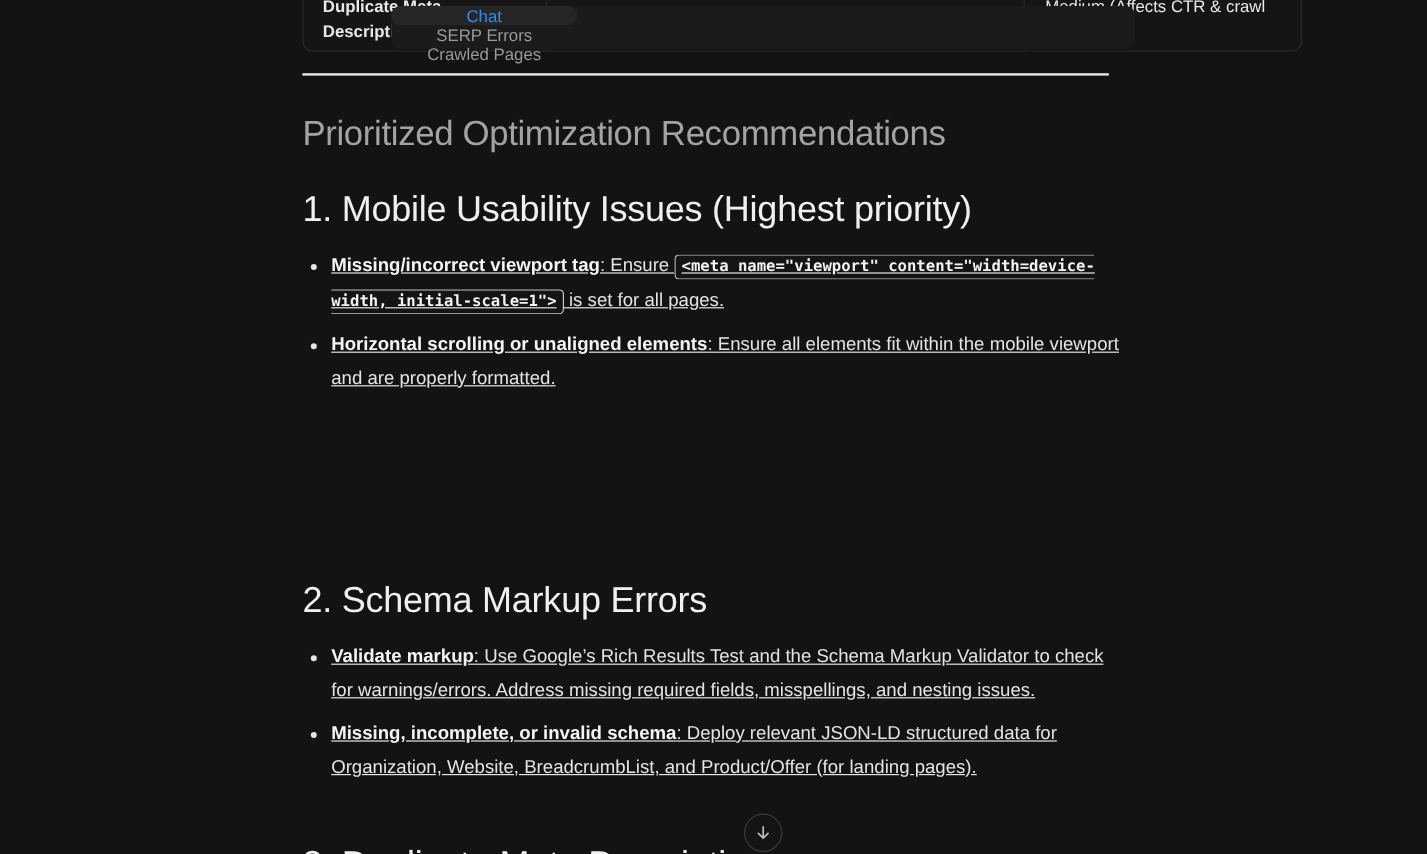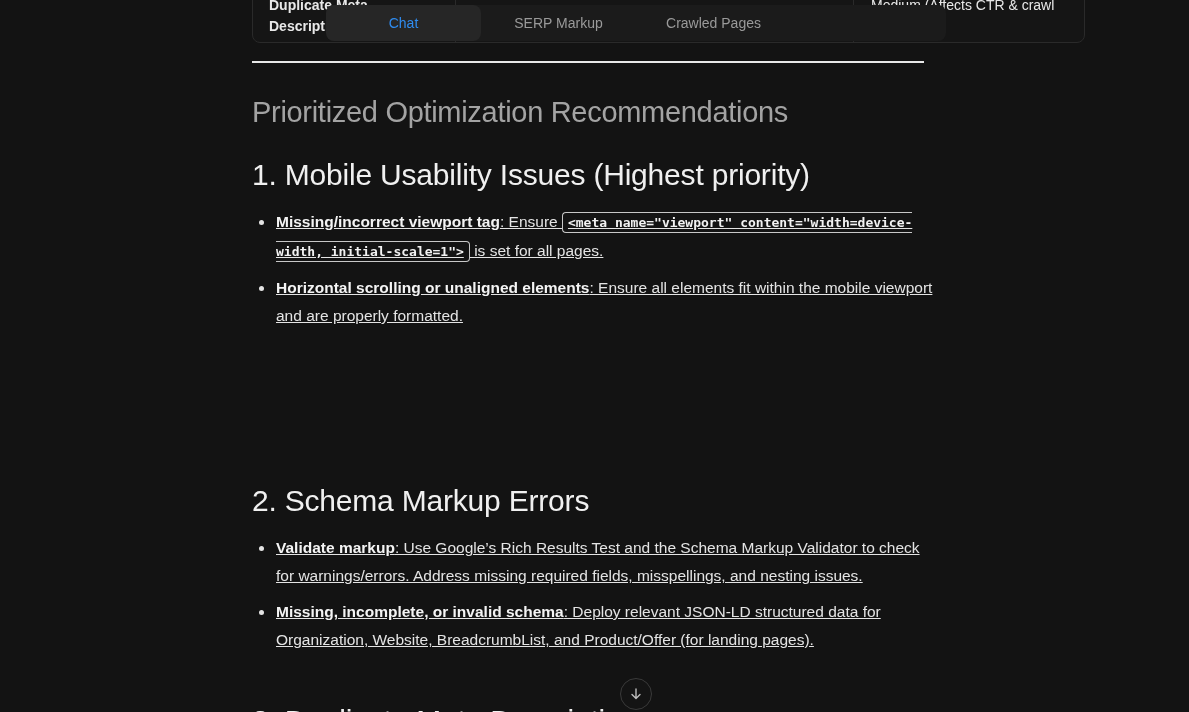--- a/index.html
+++ b/index.html
@@ -17,21 +17,21 @@
     position:absolute; left:16px; top:14px; width:170px;
     font-weight:bold; font-size:14px; line-height:21px; color:#e8e8e8;
   }
   .table-remnant .sep1 { position:absolute; left:202px; top:0; bottom:0; border-left:1px solid #2a2a2a; }
   .table-remnant .sep2 { position:absolute; left:600px; top:0; bottom:0; border-left:1px solid #2a2a2a; }
   .table-remnant .cell-right {
     position:absolute; left:618px; top:14px; font-size:14px; line-height:21px; color:#e8e8e8;
   }
   .tabbar {
     position:absolute; left:326px; top:5px; width:620px; height:36px;
-    background:#1b1b1b; border-radius:8px; display:flex;
+    background:#1b1b1b; border-radius:8px; display:flex;flex-direction:column;
   }
   .tab {
     width:155px; height:36px; display:flex; align-items:center; justify-content:center;
     font-size:14px; color:#9a9a9a; cursor:pointer; border-radius:8px;
   }
   .tab.active { background:#262626; color:#2f8cf0; }
   .hr { position:absolute; left:252px; top:61px; width:672px; height:2px; background:#e8e8e8; }
   .content { position:absolute; left:252px; top:0; width:690px; }
   h2.main {
     position:absolute; top:96px; margin:0; font-size:29px; font-weight:normal;
@@ -69,21 +69,21 @@
     <div>Duplicate Meta</div>
     <div>Descriptions</div>
   </div>
   <div class="sep1"></div>
   <div class="sep2"></div>
   <div class="cell-right">Medium (Affects CTR &amp; crawl</div>
 </div>
 
 <div class="tabbar">
   <div class="tab active">Chat</div>
-  <div class="tab">SERP Markup</div>
+  <div class="tab">SERP Errors</div>
   <div class="tab">Crawled Pages</div>
 </div>
 
 <div class="hr"></div>
 
 <div class="content">
   <h2 class="main">Prioritized Optimization Recommendations</h2>
 
   <h3 class="sec" style="top:158px">1. Mobile Usability Issues (Highest priority)</h3>
   <ul class="items" style="top:208px">

